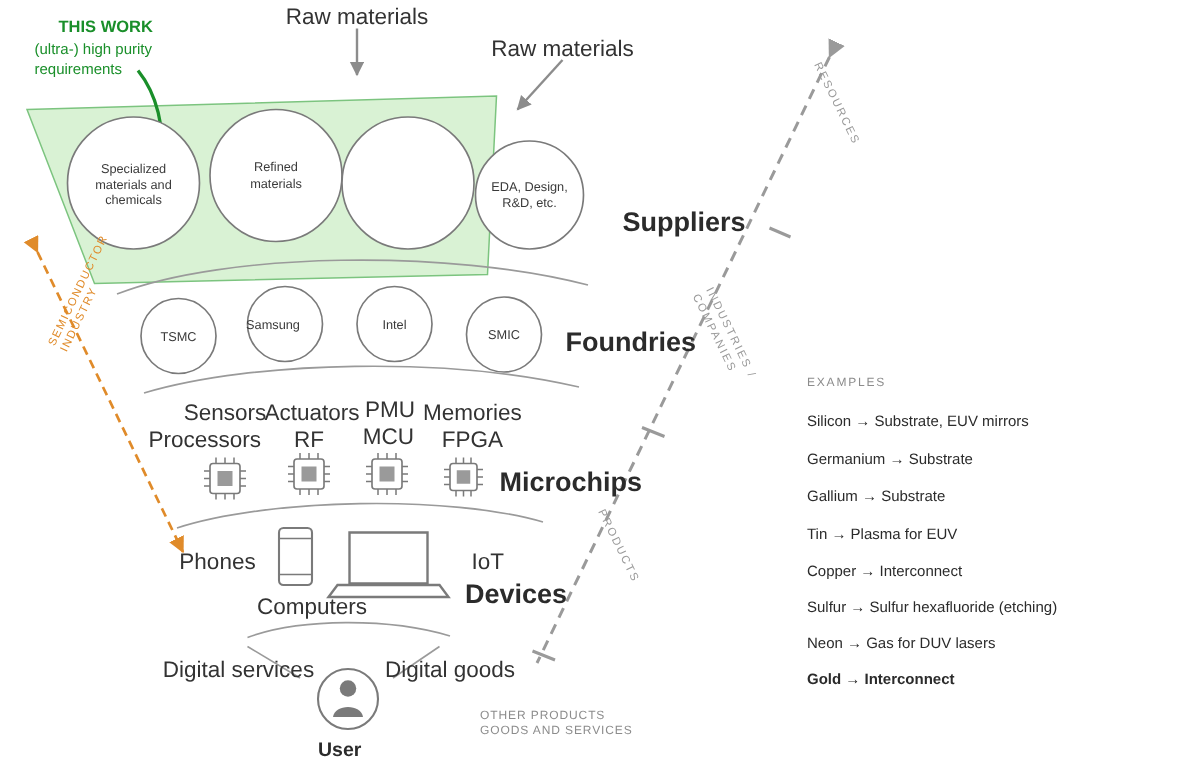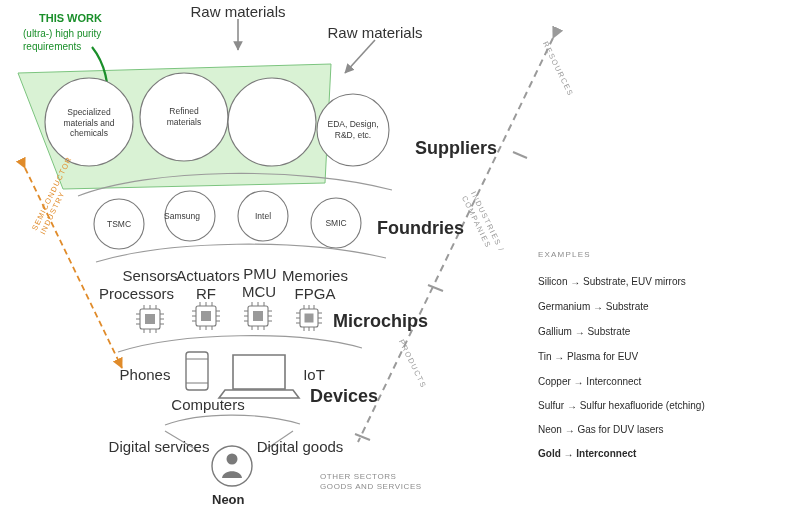--- a/index.html
+++ b/index.html
@@ -264,30 +264,30 @@
 
   <div class="txt" style="left:99px; top:285px; width:66px;">Processors</div>
   <div class="txt" style="left:181px; top:285px; width:50px;">RF</div>
   <div class="txt" style="left:235px; top:283px; width:48px;">MCU</div>
   <div class="txt" style="left:287px; top:285px; width:56px;">FPGA</div>
 
   <div class="tier-title" style="left:333px; top:311px;">Microchips</div>
 
   <div class="txt" style="left:110px; top:366px; width:70px;">Phones</div>
   <div class="txt" style="left:158px; top:396px; width:100px;">Computers</div>
-  <div class="txt" style="left:292px; top:366px; width:44px;">IoT</div>
+  <div class="txt" style="left:292px; top:366px; width:44px;text-align:right;">IoT</div>
 
   <div class="tier-title" style="left:310px; top:386px;">Devices</div>
 
   <div class="txt" style="left:104px; top:438px; width:110px;">Digital services</div>
   <div class="txt" style="left:250px; top:438px; width:100px;">Digital goods</div>
 
-  <div class="user-title" style="left:212px; top:492px;">Neon</div>
-
-  <div class="small-grey" style="left:320px; top:472px; width:140px;">OTHER SECTORS
+  <div class="user-title" style="left:212px; top:492px;">User</div>
+
+  <div class="small-grey" style="left:320px; top:472px; width:140px;">OTHER PRODUCTS
 GOODS AND SERVICES</div>
 
   <div class="rot-label" style="left:549px; top:40px; transform: rotate(64deg);">RESOURCES</div>
   <div class="rot-label" style="left:477px; top:190px; transform: rotate(64deg); line-height:1.3;">INDUSTRIES /
 COMPANIES</div>
   <div class="rot-label" style="left:405px; top:338px; transform: rotate(64deg);">PRODUCTS</div>
 
   <div class="rot-orange" style="left:30px; top:228px; transform: rotate(-64deg); transform-origin: left top;">SEMICONDUCTOR
 INDUSTRY</div>
 

